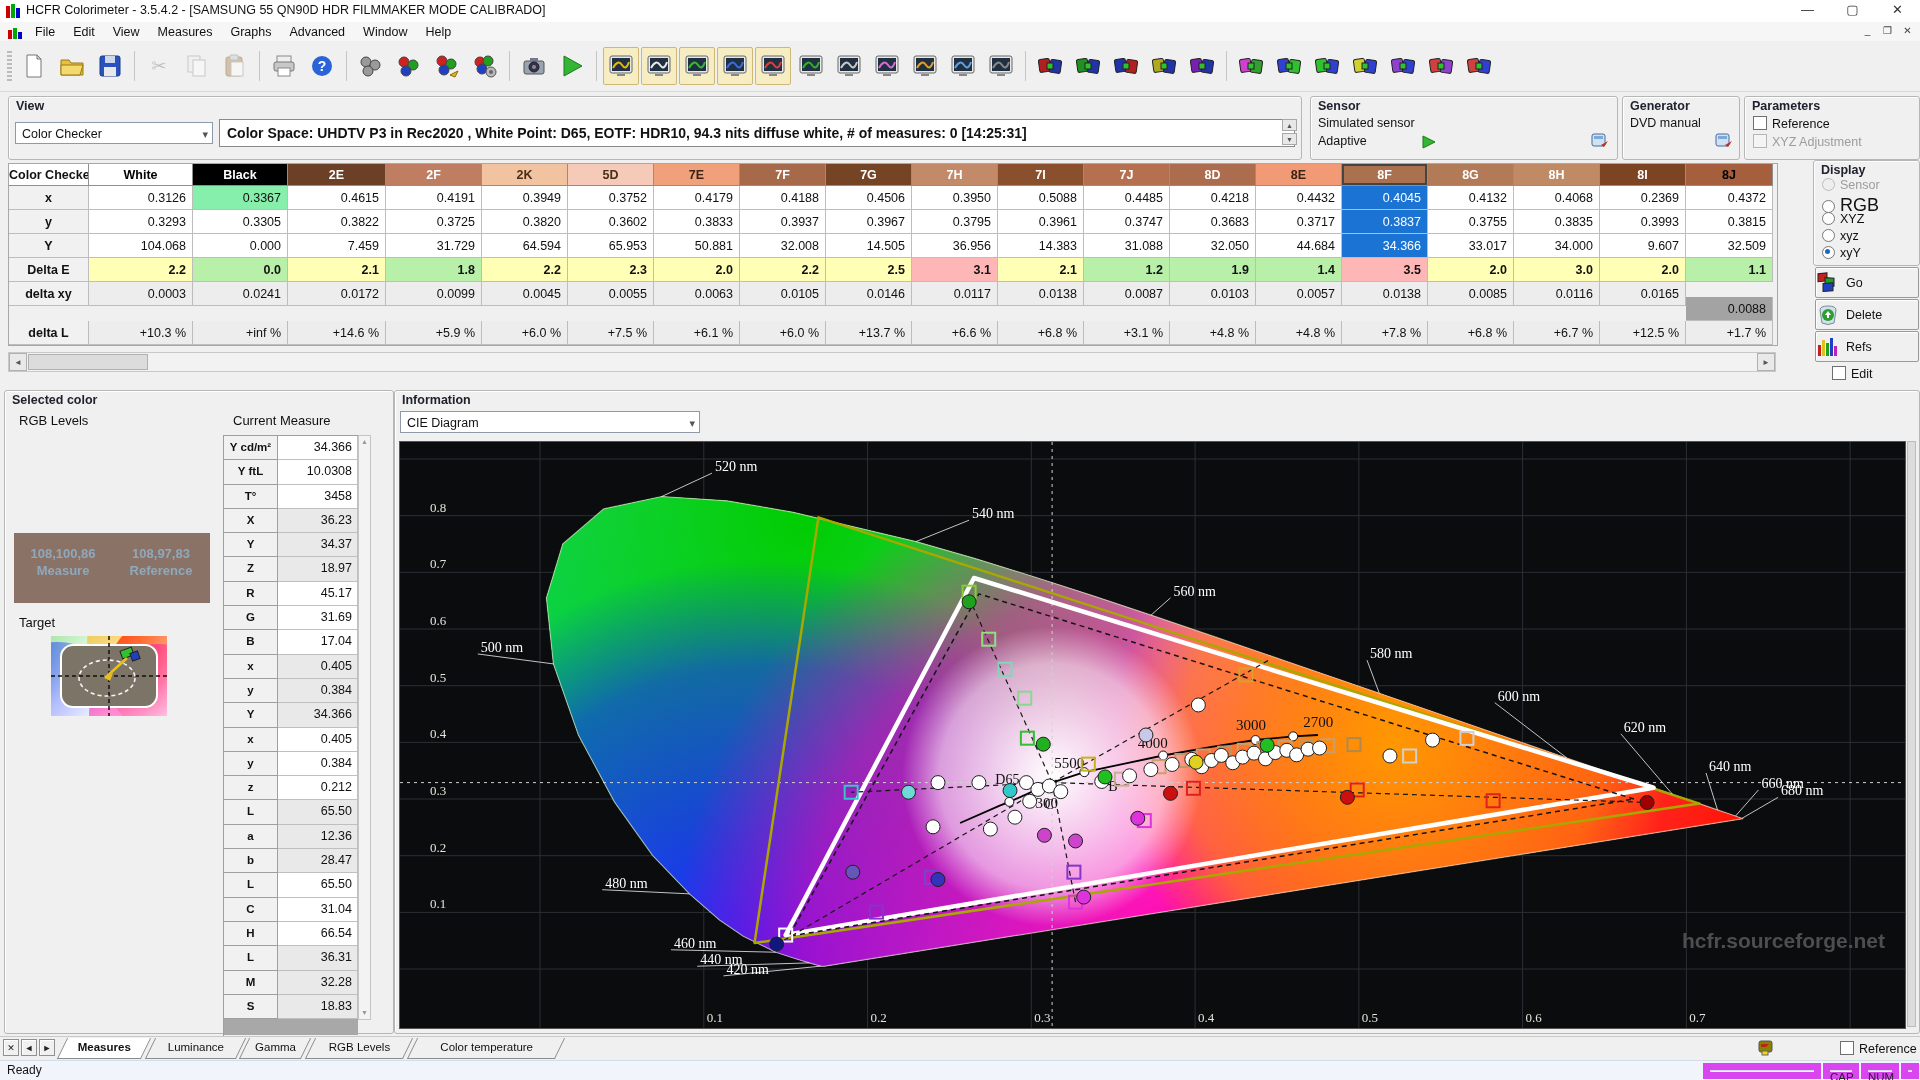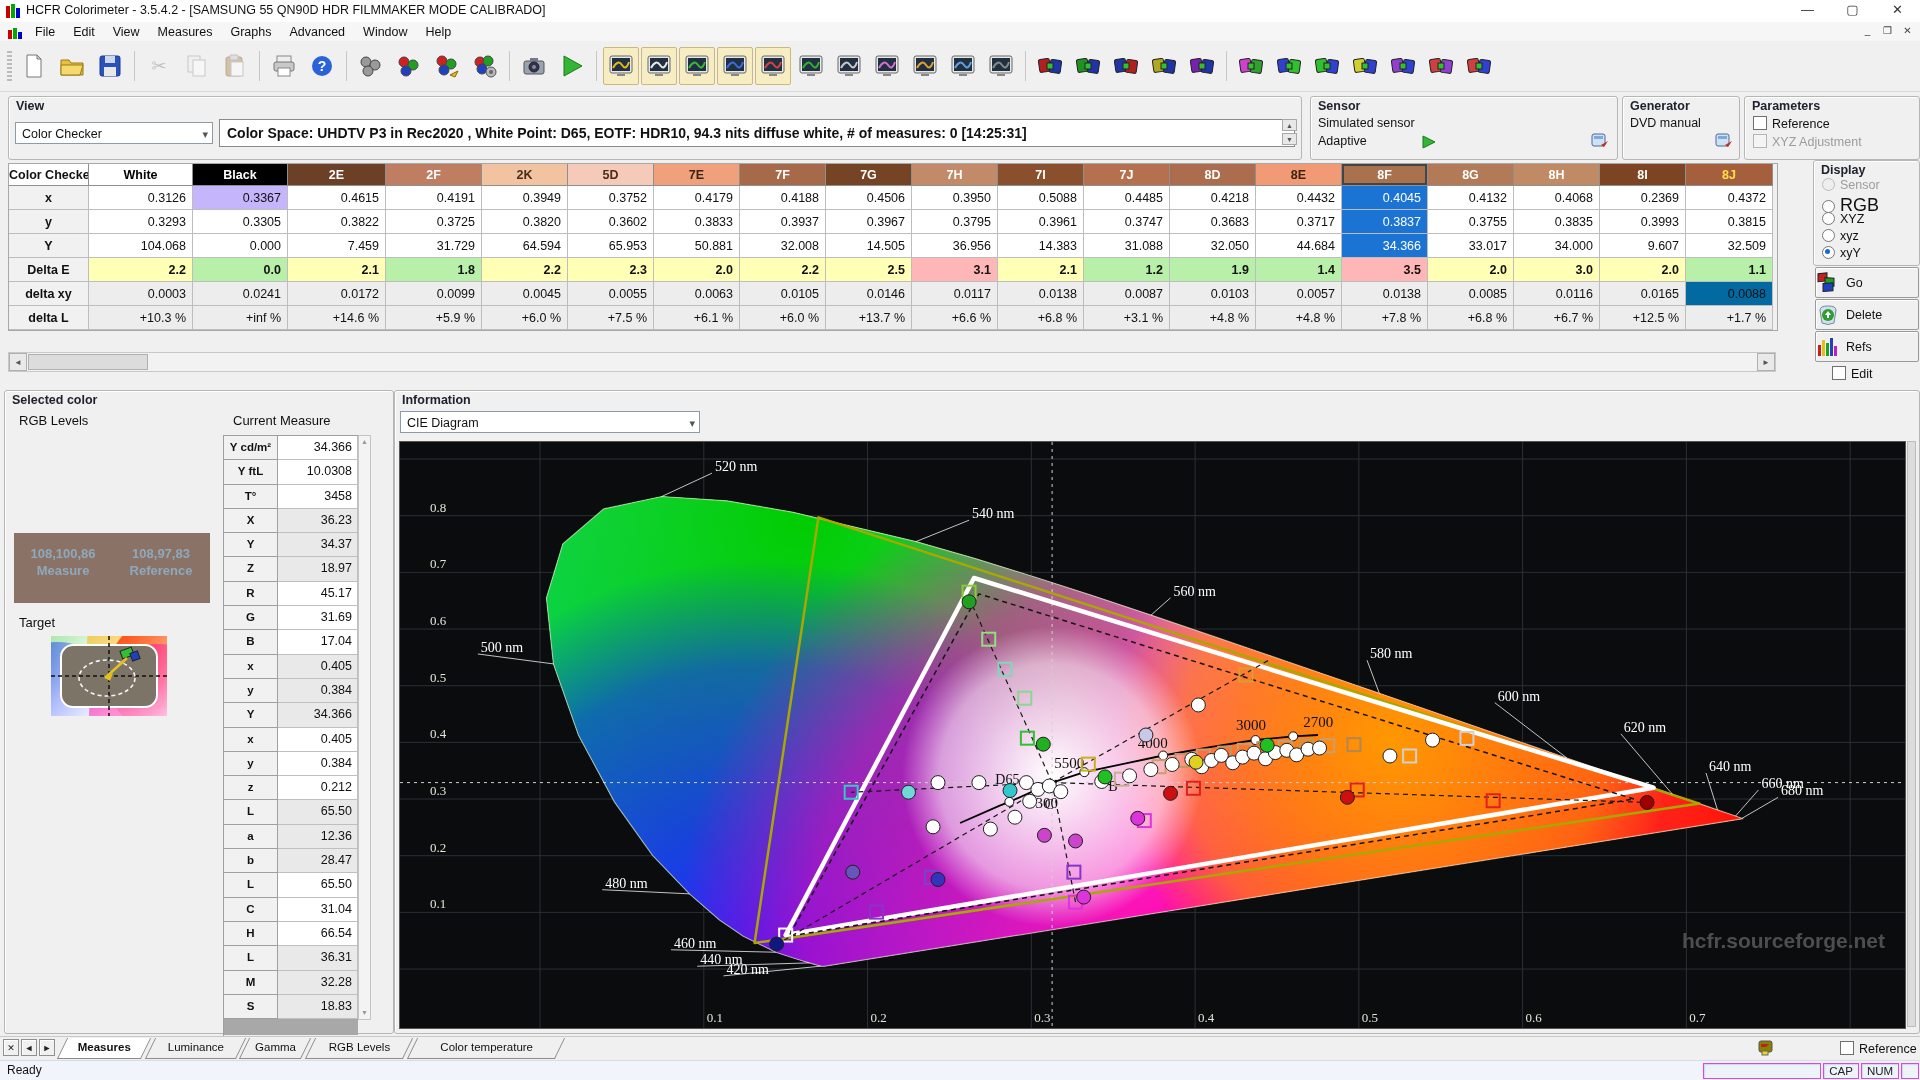--- a/index.html
+++ b/index.html
@@ -60,21 +60,21 @@
   .cm-val.gray{background:#e9e9e9;}
   
   #tabbar{position:absolute;left:0;top:1036px;width:1920px;height:24px;background:#f0f0f0;border-top:1px solid #c8c8c8;}
   .tabbtn{position:absolute;top:2px;width:16px;height:17px;background:#f0f0f0;border:1px solid #909090;box-shadow:inset 1px 1px 0 #fff;font-size:9px;text-align:center;line-height:16px;color:#222;box-sizing:border-box;}
   .tab{position:absolute;top:1px;height:21px;transform:skewX(-26deg);background:#f0f0f0;border:1px solid #8c8c8c;border-top:none;box-sizing:border-box;}
   .tab span{display:block;transform:skewX(26deg);font-size:11.5px;line-height:19px;text-align:center;color:#111;}
   .tab.active{background:#ffffff;z-index:2;}
   .tab.active span{font-weight:bold;}
   
   #statusbar{position:absolute;left:0;top:1060px;width:1920px;height:20px;background:#f1f5fb;border-top:1px solid #d4dce8;font-size:12px;}
-  .stcell{position:absolute;top:2px;height:16px;border:1px solid #d946ef;box-shadow:inset 1px 1px 1px rgba(120,140,160,.25);font-size:11.5px;text-align:center;line-height:15px;color:#222;background:#eef3fa;box-sizing:border-box;}
+  .stcell{position:absolute;top:2px;height:16px;border:7px solid #d946ef;box-shadow:inset 1px 1px 1px rgba(120,140,160,.25);font-size:11.5px;text-align:center;line-height:15px;color:#222;background:#eef3fa;box-sizing:border-box;}
   svg{display:block;}
   .nosel{user-select:none;}
 </style>
 </head>
 <body class="nosel">
 
 <div id="titlebar">
   <span class="applogo" style="left:6px;top:4px;">
     <i style="left:0;height:12px;background:#c00;"></i>
       <i style="left:5px;height:14px;background:#0a0;"></i>
@@ -435,26 +435,26 @@
         <div class="mt-cell mt-head" style="background: rgb(116, 68, 37); color: rgb(255, 255, 255);">7G</div>
         <div class="mt-cell mt-head" style="background: rgb(195, 138, 106); color: rgb(255, 255, 255);">7H</div>
         <div class="mt-cell mt-head" style="background: rgb(138, 79, 44); color: rgb(255, 255, 255);">7I</div>
         <div class="mt-cell mt-head" style="background: rgb(181, 113, 79); color: rgb(255, 255, 255);">7J</div>
         <div class="mt-cell mt-head" style="background: rgb(171, 109, 77); color: rgb(255, 255, 255);">8D</div>
         <div class="mt-cell mt-head" style="background: rgb(242, 154, 118); color: rgb(58, 36, 20);">8E</div>
         <div class="mt-cell mt-head" style="background: rgb(169, 113, 78); color: rgb(255, 255, 255); box-shadow: rgb(68, 68, 68) 0px 0px 0px 2px inset;">8F</div>
         <div class="mt-cell mt-head" style="background: rgb(178, 122, 87); color: rgb(255, 255, 255);">8G</div>
         <div class="mt-cell mt-head" style="background: rgb(192, 138, 101); color: rgb(255, 255, 255);">8H</div>
         <div class="mt-cell mt-head" style="background: rgb(125, 68, 35); color: rgb(255, 255, 255);">8I</div>
-        <div class="mt-cell mt-head" style="background: rgb(166, 95, 61); color: #fde047;">8J</div>
+        <div class="mt-cell mt-head" style="background: rgb(166, 95, 61); color: #000000;">8J</div>
       </div>
       <div class="mt-row" style="grid-template-columns: 80px 104px 95px 98px 96px 86px 86px 86px 86px 86px 86px 86px 86px 86px 86px 86px 86px 86px 86px 87px;">
         <div class="mt-cell mt-label">x</div>
         <div class="mt-cell" style="background: rgb(255, 255, 255);">0.3126</div>
-        <div class="mt-cell" style="background: #c4b5fd;">0.3367</div>
+        <div class="mt-cell" style="background: #86efac;">0.3367</div>
         <div class="mt-cell" style="background: rgb(255, 255, 255);">0.4615</div>
         <div class="mt-cell" style="background: rgb(255, 255, 255);">0.4191</div>
         <div class="mt-cell" style="background: rgb(255, 255, 255);">0.3949</div>
         <div class="mt-cell" style="background: rgb(255, 255, 255);">0.3752</div>
         <div class="mt-cell" style="background: rgb(255, 255, 255);">0.4179</div>
         <div class="mt-cell" style="background: rgb(255, 255, 255);">0.4188</div>
         <div class="mt-cell" style="background: rgb(255, 255, 255);">0.4506</div>
         <div class="mt-cell" style="background: rgb(255, 255, 255);">0.3950</div>
         <div class="mt-cell" style="background: rgb(255, 255, 255);">0.5088</div>
         <div class="mt-cell" style="background: rgb(255, 255, 255);">0.4485</div>
@@ -545,21 +545,21 @@
         <div class="mt-cell" style="background: rgb(237, 237, 237);">0.0146</div>
         <div class="mt-cell" style="background: rgb(237, 237, 237);">0.0117</div>
         <div class="mt-cell" style="background: rgb(237, 237, 237);">0.0138</div>
         <div class="mt-cell" style="background: rgb(237, 237, 237);">0.0087</div>
         <div class="mt-cell" style="background: rgb(237, 237, 237);">0.0103</div>
         <div class="mt-cell" style="background: rgb(237, 237, 237);">0.0057</div>
         <div class="mt-cell" style="background: rgb(237, 237, 237);">0.0138</div>
         <div class="mt-cell" style="background: rgb(237, 237, 237);">0.0085</div>
         <div class="mt-cell" style="background: rgb(237, 237, 237);">0.0116</div>
         <div class="mt-cell" style="background: rgb(237, 237, 237);">0.0165</div>
-        <div class="mt-cell" style="background: #0369a1;">0.0088</div>
+        <div class="mt-cell" style="background: #a3a3a3; margin-top: 15px;">0.0088</div>
       </div>
       <div class="mt-row" style="grid-template-columns: 80px 104px 95px 98px 96px 86px 86px 86px 86px 86px 86px 86px 86px 86px 86px 86px 86px 86px 86px 87px;">
         <div class="mt-cell mt-label">delta L</div>
         <div class="mt-cell" style="background: rgb(237, 237, 237);">+10.3 %</div>
         <div class="mt-cell" style="background: rgb(237, 237, 237);">+inf %</div>
         <div class="mt-cell" style="background: rgb(237, 237, 237);">+14.6 %</div>
         <div class="mt-cell" style="background: rgb(237, 237, 237);">+5.9 %</div>
         <div class="mt-cell" style="background: rgb(237, 237, 237);">+6.0 %</div>
         <div class="mt-cell" style="background: rgb(237, 237, 237);">+7.5 %</div>
         <div class="mt-cell" style="background: rgb(237, 237, 237);">+6.1 %</div>

